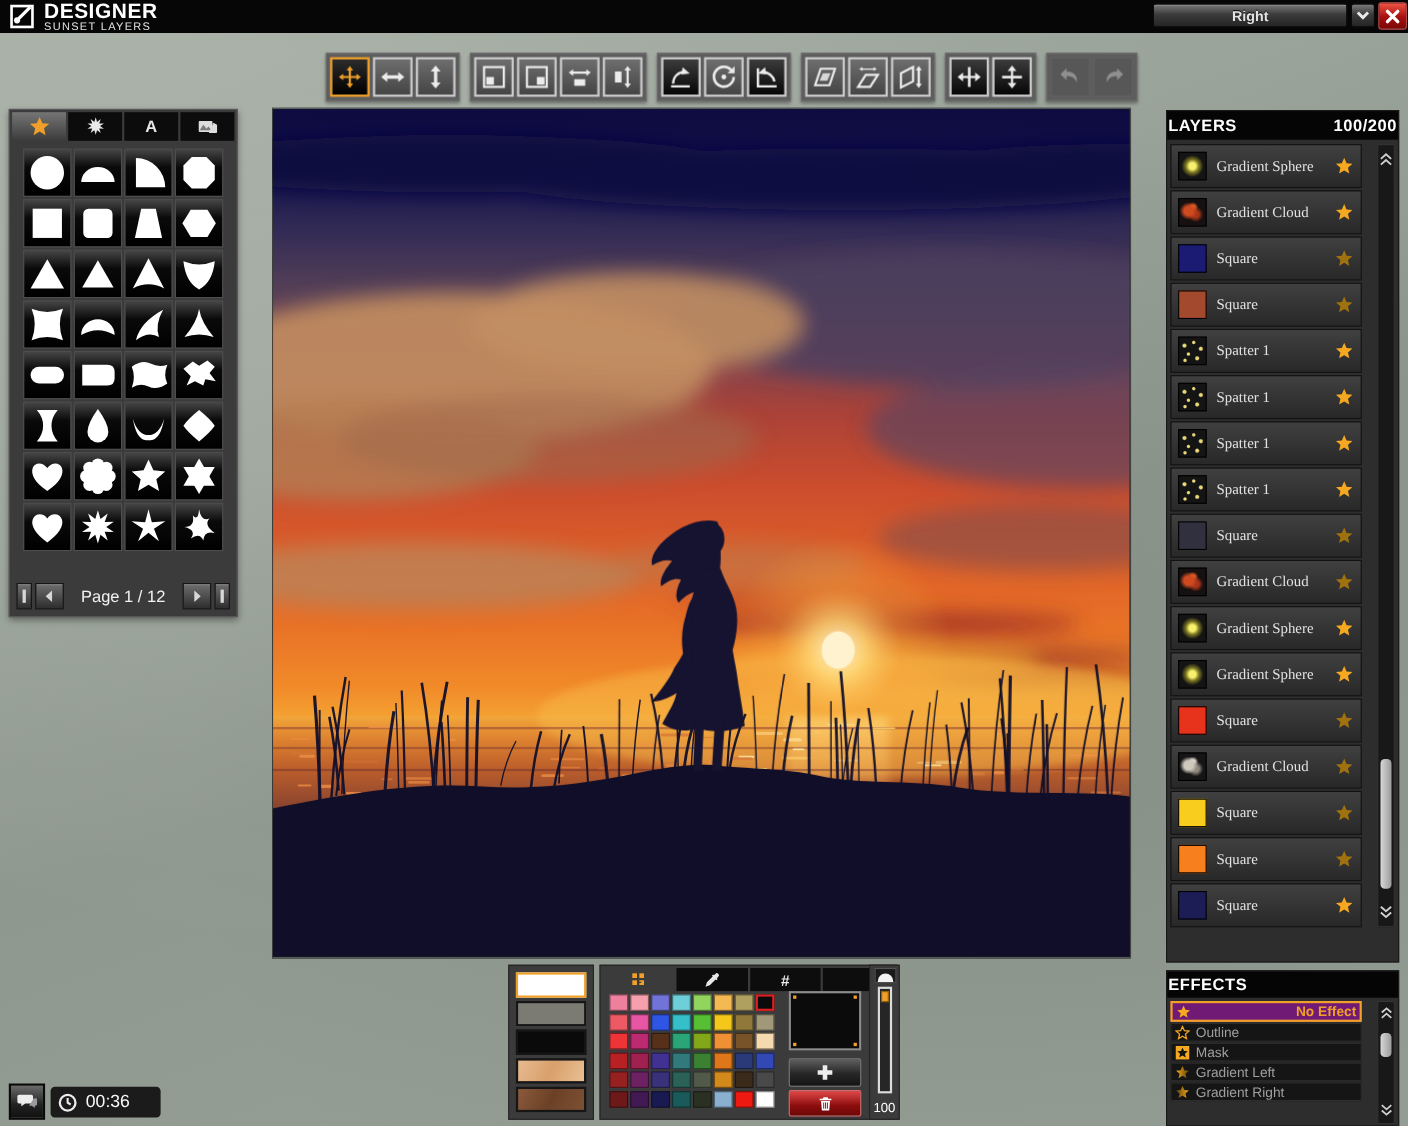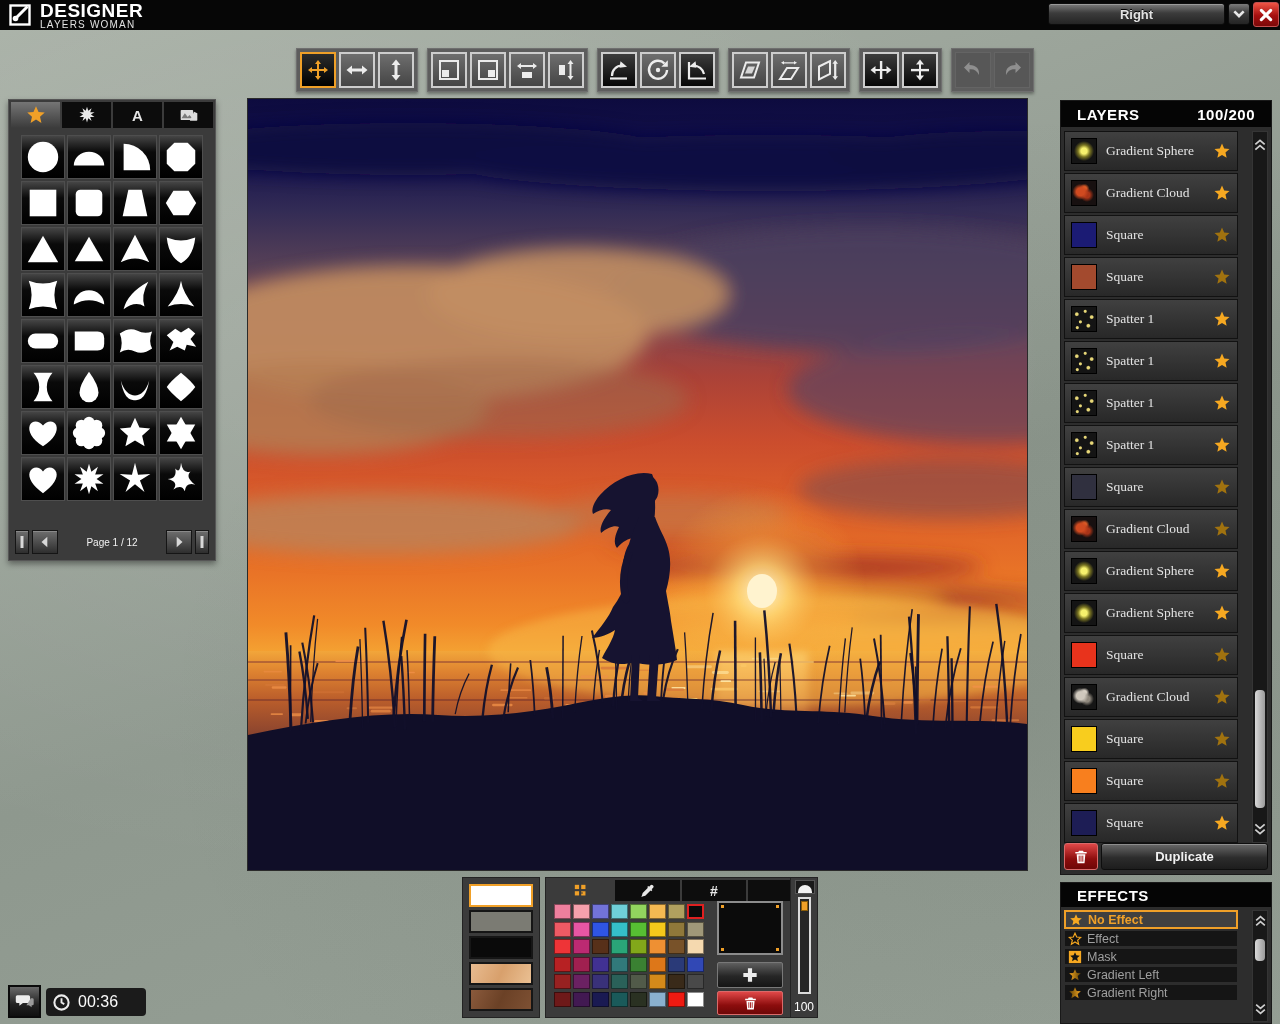--- a/index.html
+++ b/index.html
@@ -45,27 +45,27 @@
     color:#e6e6e6;cursor:pointer;font-weight:bold;font-size:15px;}
   .shape-tab.active{background:linear-gradient(#757575,#3b3b3b);}
   .shape-grid{display:grid;grid-template-columns:repeat(4,44px);gap:2px;justify-content:center;padding:7px 0 0 0;}
   .shape-cell{width:44px;height:44px;border:1px solid #4e4e4e;cursor:pointer;
     background:linear-gradient(180deg,#454545,#0a0a0a 38%,#000);display:flex;align-items:center;justify-content:center;}
   .pager{position:absolute;left:0;bottom:6px;width:100%;display:flex;align-items:center;gap:3px;padding:0 6px;}
   .pager-btn{height:24px;display:flex;align-items:center;justify-content:center;cursor:pointer;
     background:linear-gradient(#6e6e6e,#2e2e2e);border:1px solid #151515;color:#d8d8d8;box-shadow:inset 0 1px 0 rgba(255,255,255,.2);}
   .pager-end{width:14px;}
   .pager-arrow{width:26px;}
-  .pager-label{flex:1;text-align:center;color:#f2f2f2;font-size:10px;}
+  .pager-label{flex:1;text-align:center;color:#f2f2f2;font-size:15px;}
   
   .canvas{position:absolute;left:248px;top:99px;width:779px;height:771px;background:#000;outline:1px solid #2a2a2a;}
   
   .layers-panel{position:absolute;left:1060px;top:100px;width:212px;height:775px;background:#2d2d2d;border:1px solid #191919;}
   .panel-header{height:26px;background:#050505;color:#fff;display:flex;align-items:center;
-    justify-content:space-between;padding:0 16px;font-size:15px;font-weight:600;letter-spacing:.5px;}
+    justify-content:space-between;padding:0 1px;font-size:15px;font-weight:600;letter-spacing:.5px;}
   .layer-list{position:absolute;left:3px;top:30px;width:174px;display:flex;flex-direction:column;gap:2px;font-family:Liberation Serif, serif;}
   .layer-item{height:40px;background:linear-gradient(#404040,#282828);border:1px solid #121212;
     display:flex;align-items:center;gap:9px;padding:0 6px;cursor:pointer;}
   .layer-thumb{width:26px;height:26px;border:1px solid #000;flex:none;}
   .layer-name{flex:1;color:#e2e2e2;font-size:13.5px;white-space:nowrap;overflow:hidden;}
   .star{flex:none;display:flex;cursor:pointer;}
   .star svg{fill:#f6a821;}
   .star.dim svg{fill:#a0720f;}
   .vscroll{position:absolute;width:16px;background:#181818;border:1px solid #353535;}
   .layers-scroll{right:3px;top:30px;height:712px;}
@@ -77,21 +77,21 @@
     background:linear-gradient(#e04848,#8c0d0d 60%,#6e0707);border:1px solid #d96a6a;color:#fff;}
   .duplicate-btn{flex:1;height:100%;border-radius:3px;display:flex;align-items:center;justify-content:center;cursor:pointer;
     background:linear-gradient(#6a6a6a,#2c2c2c 55%,#1d1d1d);border:1px solid #0e0e0e;box-shadow:inset 0 1px 0 rgba(255,255,255,.25);
     color:#f0f0f0;font-size:13px;font-weight:bold;}
   
   .effects-panel{position:absolute;left:1060px;top:882px;width:212px;height:142px;background:#2d2d2d;border:1px solid #191919;overflow:hidden;}
   .effects-panel .panel-header{height:24px;}
   .fx-list{position:absolute;left:3px;top:27px;width:174px;display:flex;flex-direction:column;gap:1px;}
   .fx-item{height:17px;background:#151515;border:1px solid #2d2d2d;display:flex;align-items:center;gap:5px;
     padding:0 3px;color:#9f9f9f;font-size:12.5px;cursor:pointer;}
-  .fx-item.selected{border:2px solid #f0a028;color:#f0a028;font-weight:bold;background:#404040;height:19px;}
+  .fx-item.selected{border:2px solid #f0a028;color:#f0a028;font-weight:bold;background:#701a75;height:19px;justify-content:space-between;}
   .fx-scroll{right:3px;top:27px;height:112px;}
   
   .swatch-stack{position:absolute;left:462px;top:877px;width:78px;height:141px;background:#3b3b3b;
     border:1px solid #232323;display:flex;flex-direction:column;align-items:center;padding-top:6px;gap:3px;}
   .stack-swatch{width:64px;height:23px;border:2px solid #161616;cursor:pointer;}
   .stack-swatch.selected{border-color:#f0a028;}
   .sw-tex-light{background:linear-gradient(115deg,#e8bb90,#d8a06c 50%,#eac093);}
   .sw-tex-dark{background:linear-gradient(115deg,#8a5a3c,#6b4126 50%,#7d5033);}
   
   .color-panel{position:absolute;left:545px;top:877px;width:271px;height:141px;background:#3b3b3b;border:1px solid #232323;}
@@ -131,21 +131,21 @@
 <div class="topbar">
   <span class="logo">
     <svg width="24" height="24" viewBox="0 0 24 24">
       <rect x="2.5" y="2.5" width="19" height="19" fill="none" stroke="#fff" stroke-width="2.4"></rect>
       <path d="M19.5 3.5 9 14" stroke="#fff" stroke-width="3"></path>
       <circle cx="7.5" cy="15.5" r="2.8" fill="#fff"></circle>
     </svg>
   </span>
   <div class="titles">
     <span class="app-title">DESIGNER</span>
-    <span class="app-subtitle">LAYERS WOMAN</span>
+    <span class="app-subtitle">SUNSET LAYERS</span>
   </div>
   <div class="menu-btn">
     <span>Right</span>
   </div>
   <div class="menu-chevron-btn">
     <svg width="16" height="16" viewBox="0 0 24 24">
       <path fill="none" stroke="#e8e8e8" stroke-width="4" d="M5 8l7 7 7-7"></path>
     </svg>
   </div>
   <div class="close-btn">
@@ -865,49 +865,38 @@
           <path fill="none" stroke="#cfcfcf" stroke-width="3" d="M4 11 12 4l8 7 M4 20l8-7 8 7"></path>
         </svg>
     </div>
     <div class="scroll-thumb" style="top:558px;height:118px;"></div>
     <div class="scroll-btn" style="bottom:0;">
       <svg width="14" height="16" viewBox="0 0 24 24">
           <path fill="none" stroke="#cfcfcf" stroke-width="3" d="M4 4l8 7 8-7 M4 13l8 7 8-7"></path>
         </svg>
     </div>
   </div>
-  <div class="layers-bottom">
-    <div class="trash-btn">
-      <svg width="16" height="16" viewBox="0 0 24 24">
-        <path fill="#fff" d="M9 2.5h6l1 2h4.5v2.2H3.5V4.5H8zM5.5 8h13l-1.2 13.5H6.7z"></path>
-        <path stroke="#a01010" stroke-width="1.4" d="M9.3 10v9 M12 10v9 M14.7 10v9"></path>
-      </svg>
-    </div>
-    <div class="duplicate-btn">
-      <span>Duplicate</span>
-    </div>
-  </div>
 </div>
 
 <div class="effects-panel">
   <div class="panel-header">
     <span>EFFECTS</span>
   </div>
   <div class="fx-list" id="fx-list">
       <div class="fx-item selected">
         <svg width="14" height="14" viewBox="0 0 24 24">
           <polygon points="12,2 14.9,8.6 22,9.2 16.6,13.9 18.2,21 12,17.2 5.8,21 7.4,13.9 2,9.2 9.1,8.6" fill="#f6a821"></polygon>
         </svg>
         <span>No Effect</span>
       </div>
       <div class="fx-item ">
         <svg width="14" height="14" viewBox="0 0 24 24">
           <polygon points="12,2 14.9,8.6 22,9.2 16.6,13.9 18.2,21 12,17.2 5.8,21 7.4,13.9 2,9.2 9.1,8.6" fill="#101010" stroke="#f6a821" stroke-width="2"></polygon>
         </svg>
-        <span>Effect</span>
+        <span>Outline</span>
       </div>
       <div class="fx-item ">
         <svg width="14" height="14" viewBox="0 0 24 24">
           <rect x="1.5" y="1.5" width="21" height="21" fill="#f6a821"></rect>
           <polygon points="12,2 14.9,8.6 22,9.2 16.6,13.9 18.2,21 12,17.2 5.8,21 7.4,13.9 2,9.2 9.1,8.6" fill="#141414" transform="translate(12 12) scale(.82) translate(-12 -12)"></polygon>
         </svg>
         <span>Mask</span>
       </div>
       <div class="fx-item ">
         <svg width="14" height="14" viewBox="0 0 24 24">

